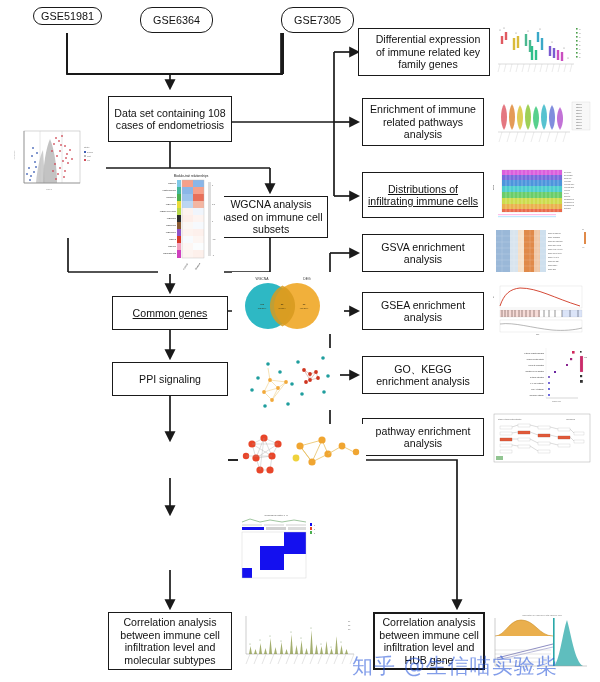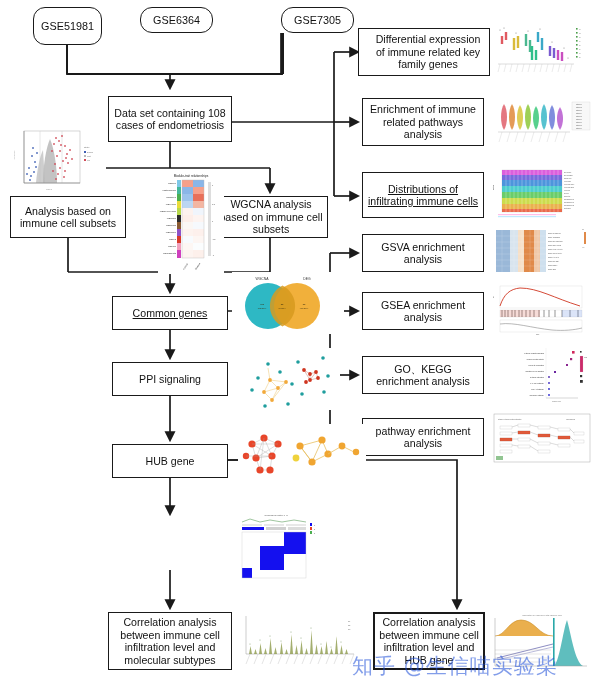--- a/index.html
+++ b/index.html
@@ -86,35 +86,33 @@
       <path d="M330,311 L330,460"></path>
       <path d="M330,253 L358,253" marker-end="url(#ah)"></path>
       <path d="M330,311 L358,311" marker-end="url(#ah)"></path>
       <path d="M330,375 L358,375" marker-end="url(#ah)"></path>
       <path d="M330,437 L358,437" marker-end="url(#ah)"></path>
 
       <path d="M228,460 L457,460 L457,608" marker-end="url(#ah)"></path>
     </g>
   </svg>
 
-  <div class="node pill" style="left:33px;top:7px;width:69px;height:38px;">GSE51981</div>
+  <div class="node pill" style="left:33px;top:7px;width:69px;height:18px;">GSE51981</div>
   <div class="node pill" style="left:140px;top:7px;width:73px;height:26px;">GSE6364</div>
   <div class="node pill" style="left:245px;top:7px;width:73px;height:26px;margin-left:36px;">GSE7305</div>
 
   <div class="node" style="left:108px;top:96px;width:124px;height:46px;">Data set containing 108 cases of endometriosis</div>
 
-  <div class="node" style="left:10px;top:196px;width:116px;height:42px;">Analysis based on immune cell subsets</div>
 
   <div class="node" style="left:214px;top:196px;width:114px;height:42px;">WGCNA analysis based on immune cell subsets</div>
 
   <div class="node" style="left:112px;top:296px;width:116px;height:34px;text-decoration:underline;">Common genes</div>
 
   <div class="node" style="left:112px;top:362px;width:116px;height:34px;">PPI signaling</div>
 
-  <div class="node" style="left:112px;top:444px;width:116px;height:34px;">HUB gene</div>
 
 
   <div class="node" style="left:108px;top:612px;width:124px;height:58px;">Correlation analysis between immune cell infiltration level and molecular subtypes</div>
 
   <div class="node" style="left:373px;top:612px;width:112px;height:58px;border-width:2px;">Correlation analysis between immune cell infiltration level and HUB gene</div>
 
   <div class="node" style="left:358px;top:28px;width:132px;height:48px;padding-left:12px;">Differential expression of  immune related key family genes</div>
   <div class="node" style="left:362px;top:98px;width:122px;height:48px;">Enrichment of immune related pathways analysis</div>
   <div class="node" style="left:362px;top:172px;width:122px;height:46px;text-decoration:underline;">Distributions of infiltrating immune cells</div>
   <div class="node" style="left:362px;top:234px;width:122px;height:38px;">GSVA enrichment analysis</div>

